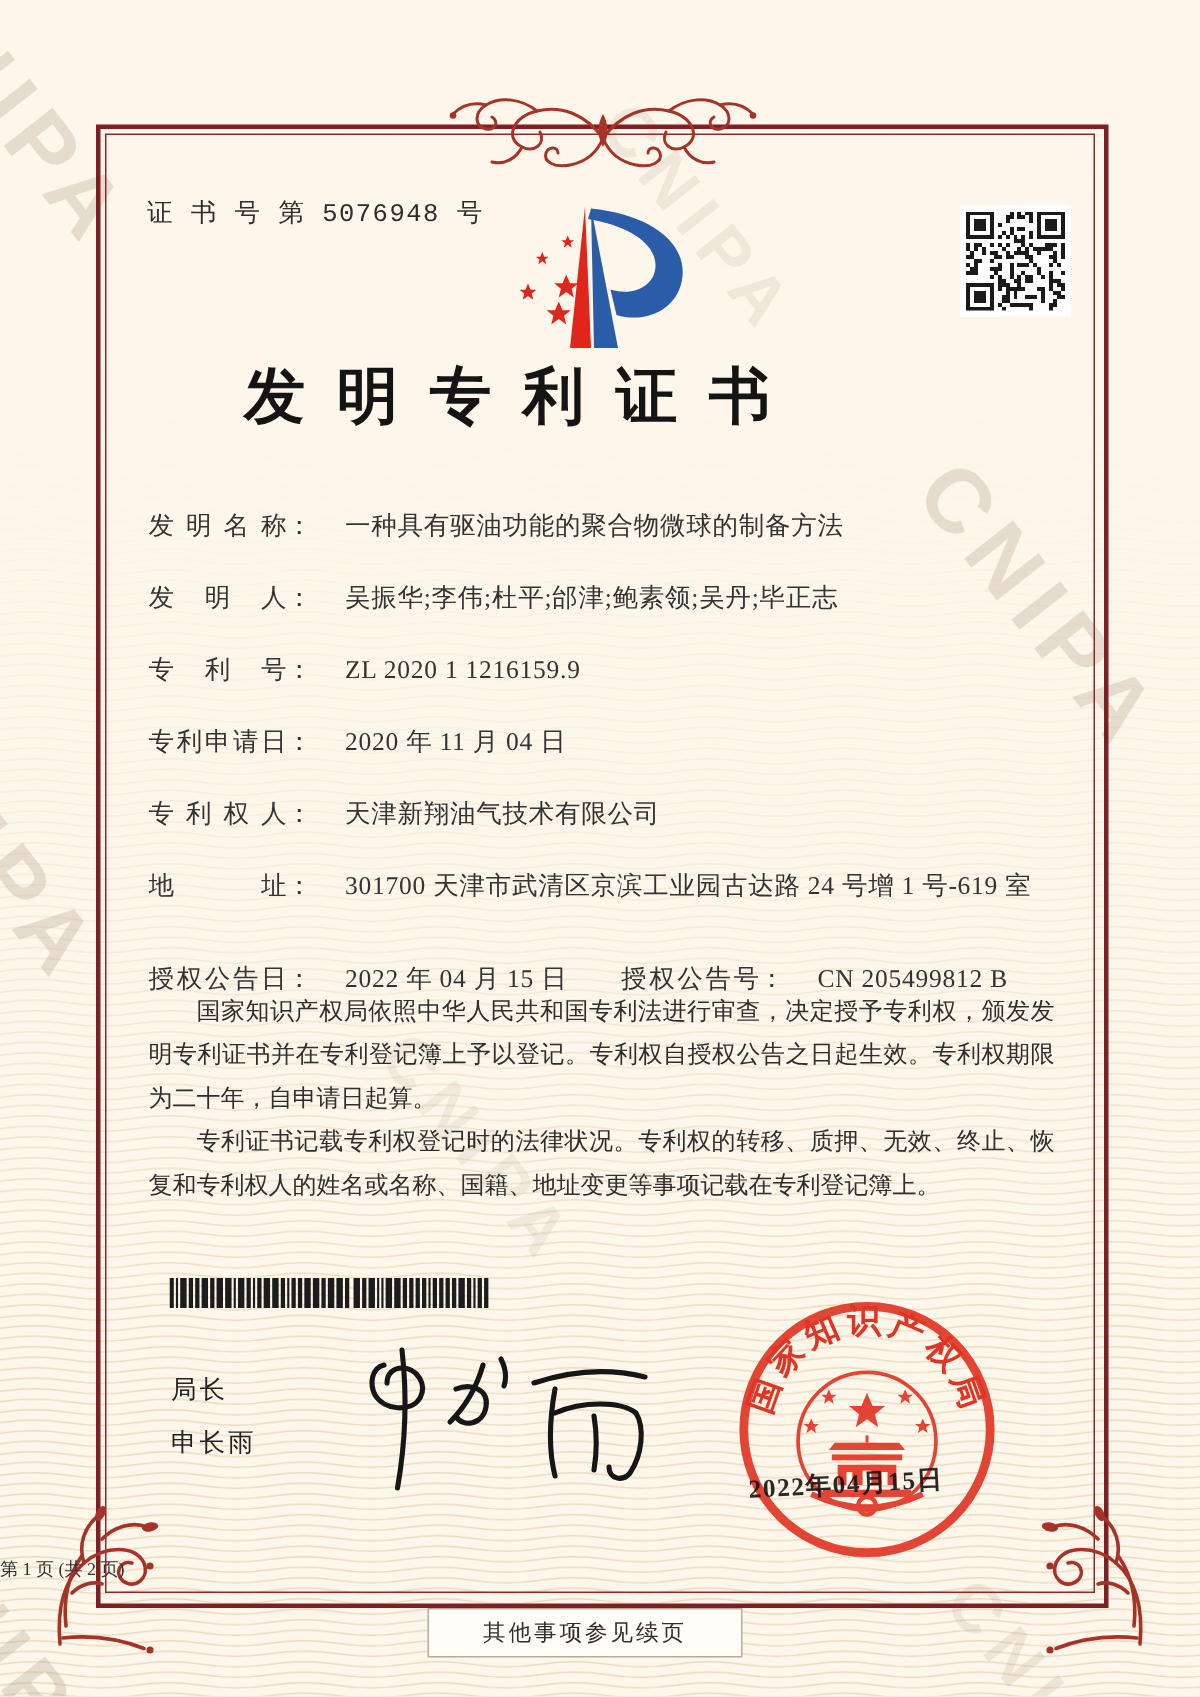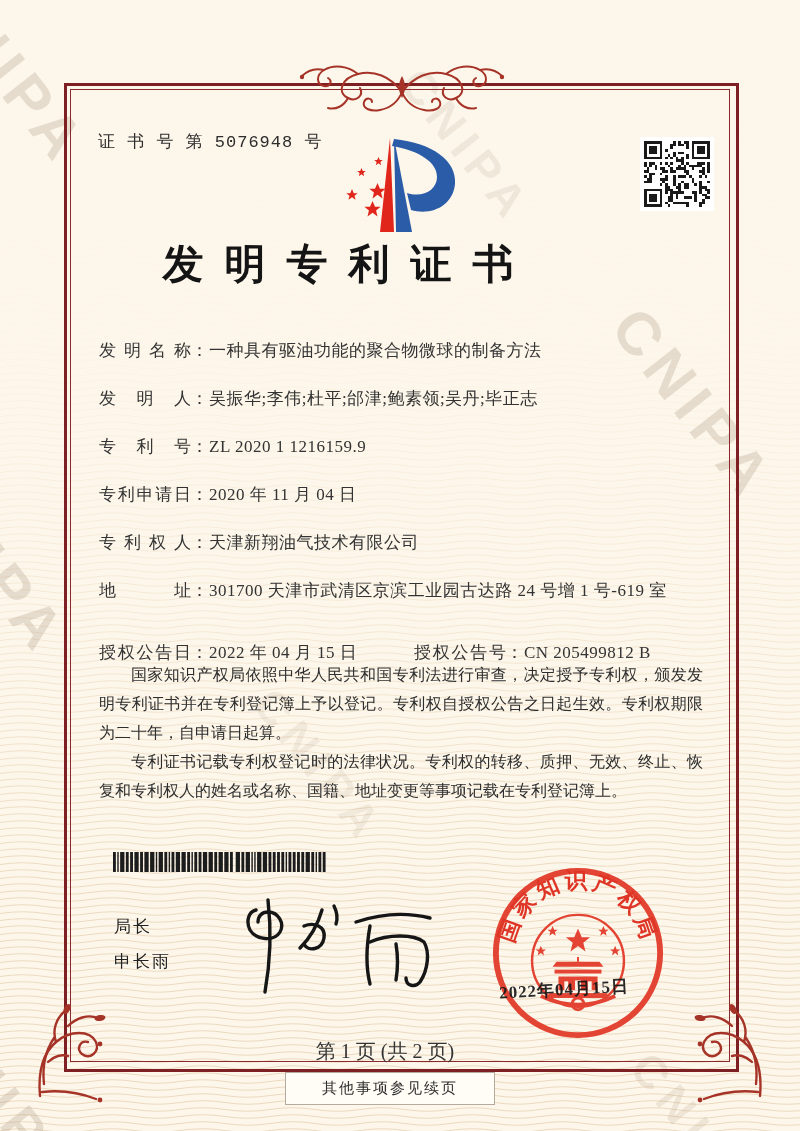--- a/index.html
+++ b/index.html
@@ -21,28 +21,28 @@
   .frame-inner{position:absolute;left:70px;top:89px;width:658px;height:971px;
       border:1px solid #8a2a2d;z-index:3;}
   .content{position:absolute;left:0;top:0;width:800px;height:1131px;z-index:4;}
   .certno{position:absolute;left:98px;top:130px;font-size:17px;color:#2d2d2d;letter-spacing:1px;font-family:Liberation Mono, monospace;}
   .title{position:absolute;left:0;top:237px;width:676px;text-align:center;
          font-size:41px;font-weight:600;color:#141414;letter-spacing:21px;text-indent:21px;}
   .row{position:absolute;left:99px;font-size:17px;color:#333;white-space:nowrap;}
   .lbl{display:inline-block;width:92px;text-align:justify;text-align-last:justify;
        -moz-text-align-last:justify;vertical-align:top;}
   .colon{display:inline-block;width:18px;}
-  .val{letter-spacing:.5px;}
+  .val{letter-spacing:.5px;margin-left:21px;}
   .g2{position:absolute;left:315px;top:0;white-space:nowrap;}
   .paras{position:absolute;left:99px;top:660px;width:604px;font-size:16px;
          line-height:29px;color:#2e2e2e;text-align:justify;}
   .paras p{margin:0;text-indent:2em;}
   .sig-title{position:absolute;left:114px;font-size:17px;color:#222;letter-spacing:2px;font-family:Liberation Mono, monospace;}
-  .pageno{position:absolute;left:0;top:1038px;width:770px;text-align:center;
-          font-size:20px;color:#333;}
+  .pageno{position:absolute;left:0;top:1038px;width:770px;text-align:left;
+          font-size:12px;color:#333;}
   .contbox{position:absolute;left:0;top:1072px;width:780px;text-align:center;}
   .contbox span{display:inline-block;border:1px solid #b4ab9c;background:#fffdf6;
           padding:6px 36px;font-size:15px;color:#2e2e2e;letter-spacing:2px;}
   .sealdate{position:absolute;left:499px;top:977px;width:170px;font-size:17px;
           font-weight:700;color:rgba(22,22,22,.92);transform:rotate(-3deg);
           letter-spacing:1px;z-index:6;white-space:nowrap;}
   .qrbox{position:absolute;left:640px;top:137px;width:74px;height:74px;background:#fff;
          display:flex;align-items:center;justify-content:center;}
 </style>
 </head>

